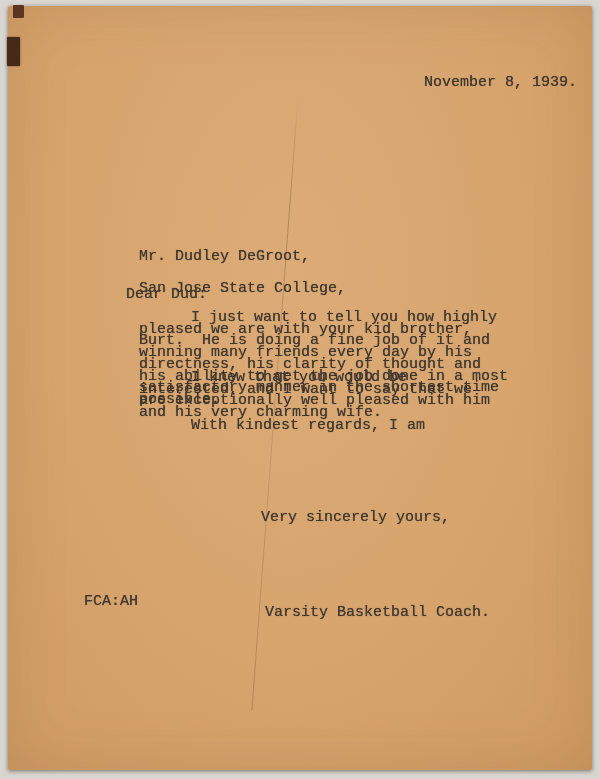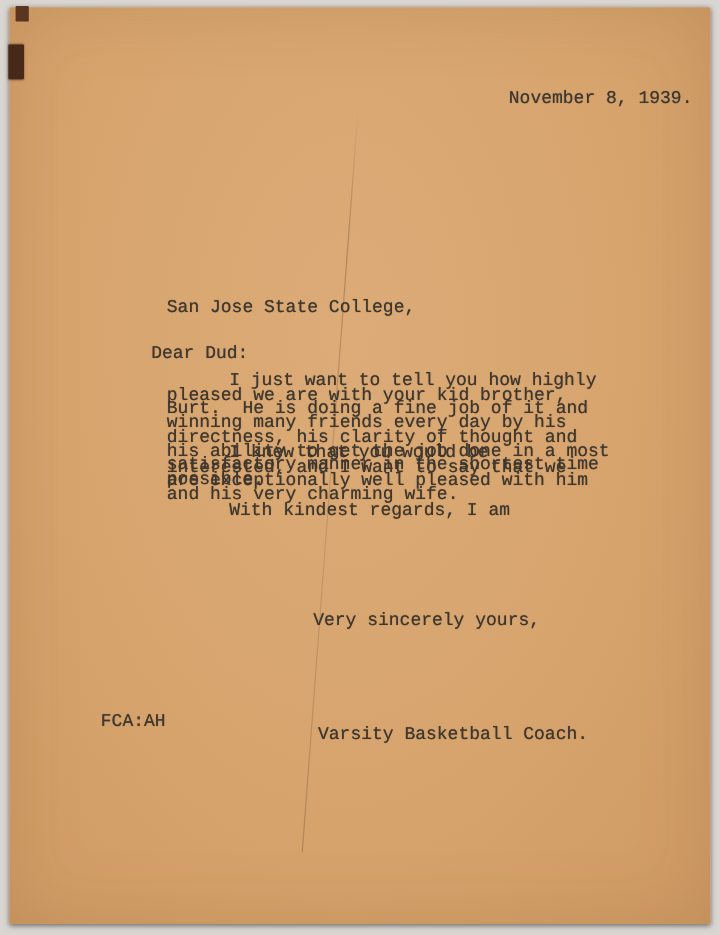--- a/index.html
+++ b/index.html
@@ -58,20 +58,21 @@
 
 <div class="paper">
   <div class="mark mark-top"></div>
   <div class="mark mark-left"></div>
   <div class="crease"></div>
 </div>
 
 <div class="txt date">November 8, 1939.</div>
 
 <div class="txt recipient">
+  <div>Mr. Dudley DeGroot,</div>
   <div>San Jose State College,</div>
 </div>
 
 <div class="txt salutation">Dear Dud:</div>
 
 <div class="txt para para-1">I just want to tell you how highly pleased we are with your kid brother, Burt.  He is doing a fine job of it and winning many friends every day by his directness, his clarity of thought and his ability to get the job done in a most satisfactory manner in the shortest time possible.</div>
 
 <div class="txt para para-2">I knew that you would be interested, and I want to say that we are exceptionally well pleased with him and his very charming wife.</div>
 
 <div class="txt closing">With kindest regards, I am</div>

